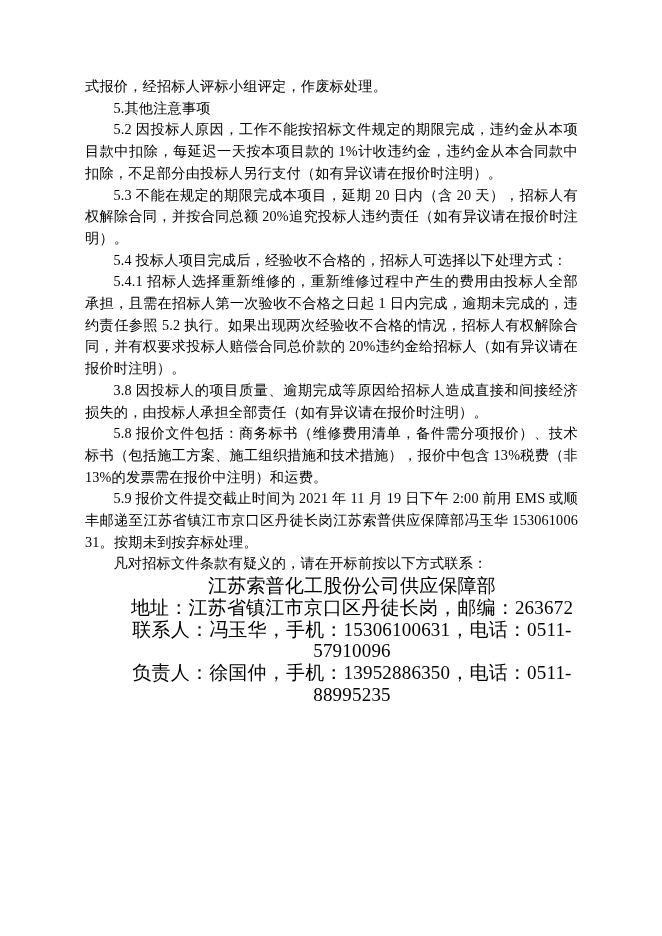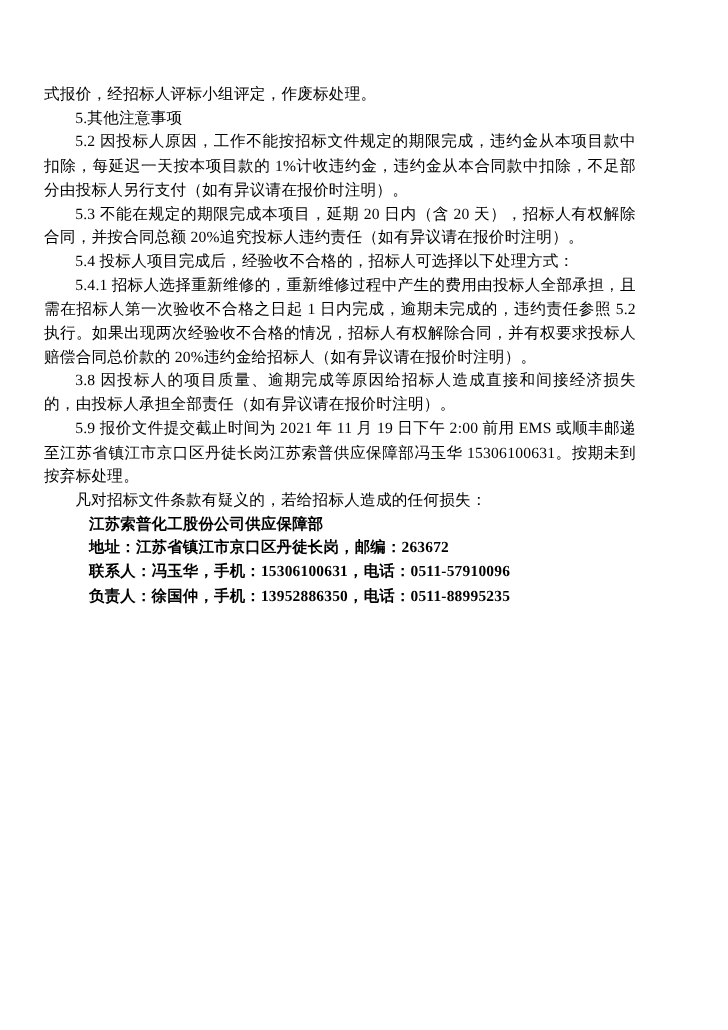--- a/index.html
+++ b/index.html
@@ -7,21 +7,21 @@
     padding: 0;
     background: #ffffff;
   }
   .page {
     position: relative;
     width: 662px;
     height: 936px;
     margin: 0 auto;
     background: #ffffff;
     box-sizing: border-box;
-    padding: 76px 84px 0 40px;
+    padding: 76px 84px 0 85px;
     font-family: "Liberation Serif", "DejaVu Serif", serif;
     color: #000000;
     overflow: hidden;
   }
   .para {
     margin: 0;
     font-size: 14.2px;
     line-height: 21.7px;
     text-align: justify;
     text-justify: inter-ideograph;
@@ -29,41 +29,42 @@
     letter-spacing: 0.2px;
   }
   .para.indent {
     text-indent: 2em;
   }
   .contact-block {
     margin-top: 0;
   }
   .contact-line {
     margin: 0;
-    font-size: 14px;
+    font-size: 19px;
     line-height: 21.7px;
-    font-weight: bold;
+    font-weight: normal;
     padding-left: 41px;
-    text-align: left;
+    text-align: center;
     letter-spacing: 0.2px;
   }
 </style>
 </head>
 <body>
 
 <div class="page">
   <p class="para">式报价，经招标人评标小组评定，作废标处理。</p>
   <p class="para indent">5.其他注意事项</p>
   <p class="para indent">5.2 因投标人原因，工作不能按招标文件规定的期限完成，违约金从本项目款中扣除，每延迟一天按本项目款的 1%计收违约金，违约金从本合同款中扣除，不足部分由投标人另行支付（如有异议请在报价时注明）。</p>
   <p class="para indent">5.3 不能在规定的期限完成本项目，延期 20 日内（含 20 天），招标人有权解除合同，并按合同总额 20%追究投标人违约责任（如有异议请在报价时注明）。</p>
   <p class="para indent">5.4 投标人项目完成后，经验收不合格的，招标人可选择以下处理方式：</p>
   <p class="para indent">5.4.1 招标人选择重新维修的，重新维修过程中产生的费用由投标人全部承担，且需在招标人第一次验收不合格之日起 1 日内完成，逾期未完成的，违约责任参照 5.2 执行。如果出现两次经验收不合格的情况，招标人有权解除合同，并有权要求投标人赔偿合同总价款的 20%违约金给招标人（如有异议请在报价时注明）。</p>
   <p class="para indent">3.8 因投标人的项目质量、逾期完成等原因给招标人造成直接和间接经济损失的，由投标人承担全部责任（如有异议请在报价时注明）。</p>
+  <p class="para indent">5.8 报价文件包括：商务标书（维修费用清单，备件需分项报价）、技术标书（包括施工方案、施工组织措施和技术措施），报价中包含 13%税费（非 13%的发票需在报价中注明）和运费。</p>
   <p class="para indent">5.9 报价文件提交截止时间为 2021 年 11 月 19 日下午 2:00 前用 EMS 或顺丰邮递至江苏省镇江市京口区丹徒长岗江苏索普供应保障部冯玉华 15306100631。按期未到按弃标处理。</p>
-  <p class="para indent">凡对招标文件条款有疑义的，若给招标人造成的任何损失：</p>
+  <p class="para indent">凡对招标文件条款有疑义的，请在开标前按以下方式联系：</p>
 
   <div class="contact-block">
     <p class="contact-line">江苏索普化工股份公司供应保障部</p>
     <p class="contact-line">地址：江苏省镇江市京口区丹徒长岗，邮编：263672</p>
     <p class="contact-line">联系人：冯玉华，手机：15306100631，电话：0511-57910096</p>
     <p class="contact-line">负责人：徐国仲，手机：13952886350，电话：0511-88995235</p>
   </div>
 </div>
 
 </body></html>

